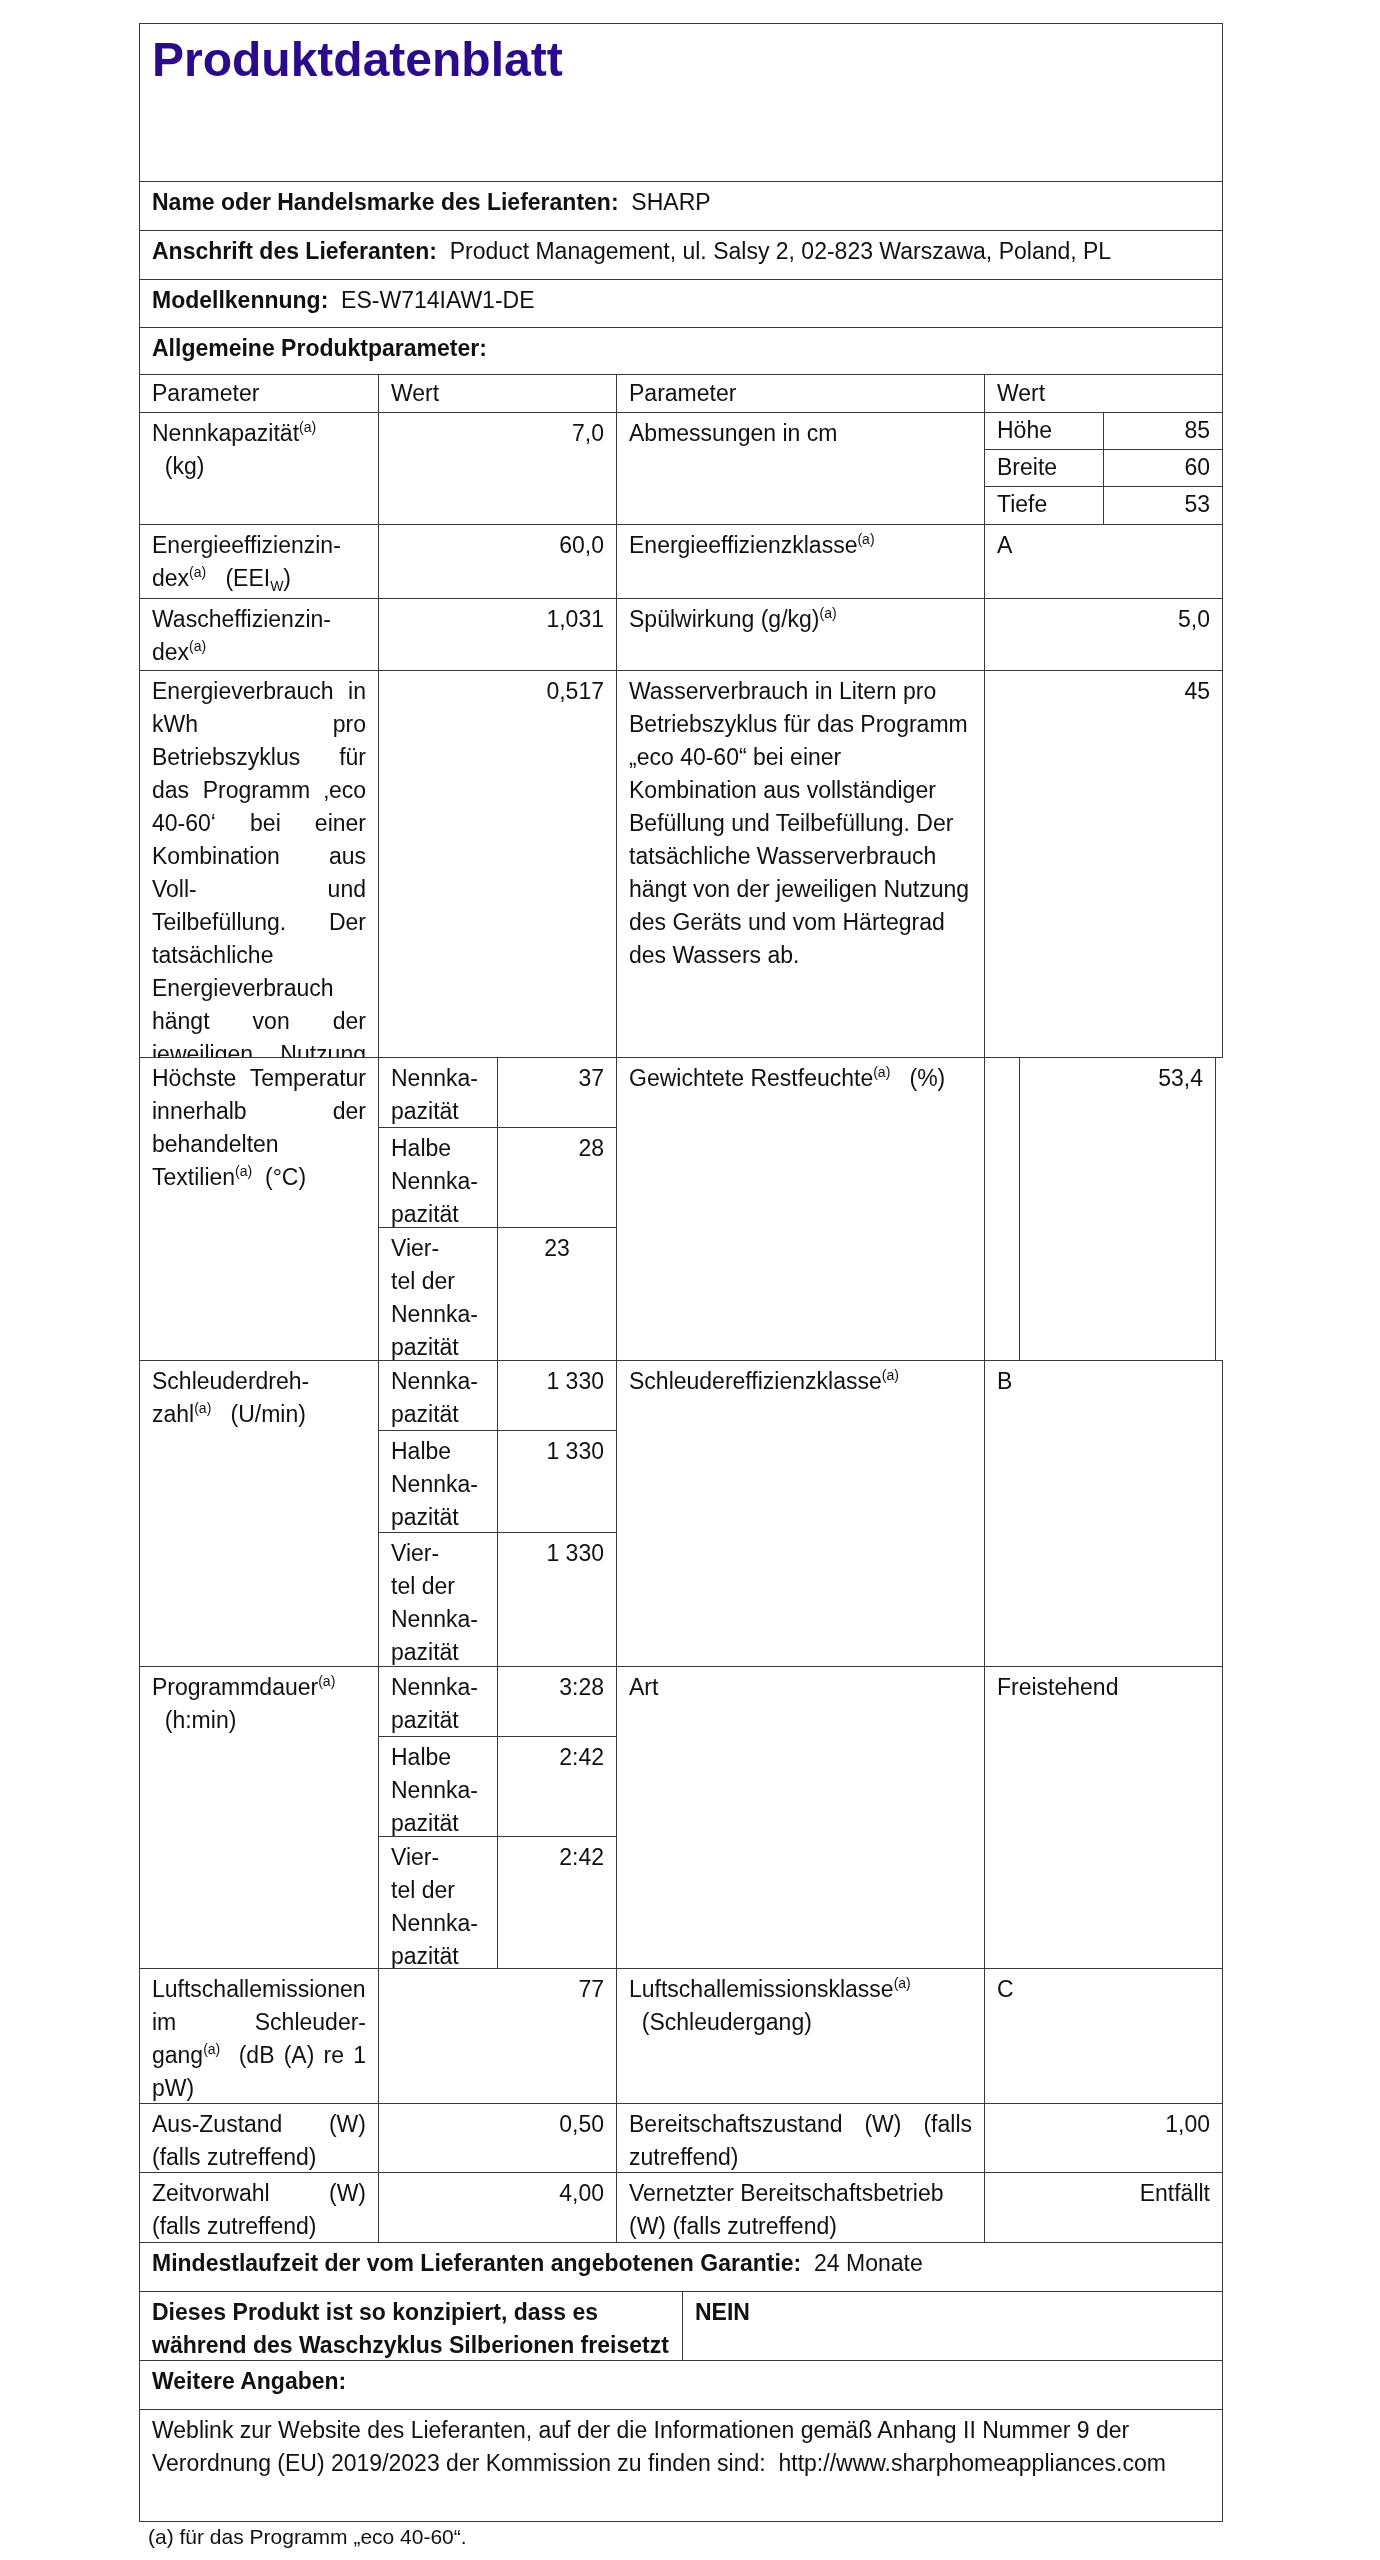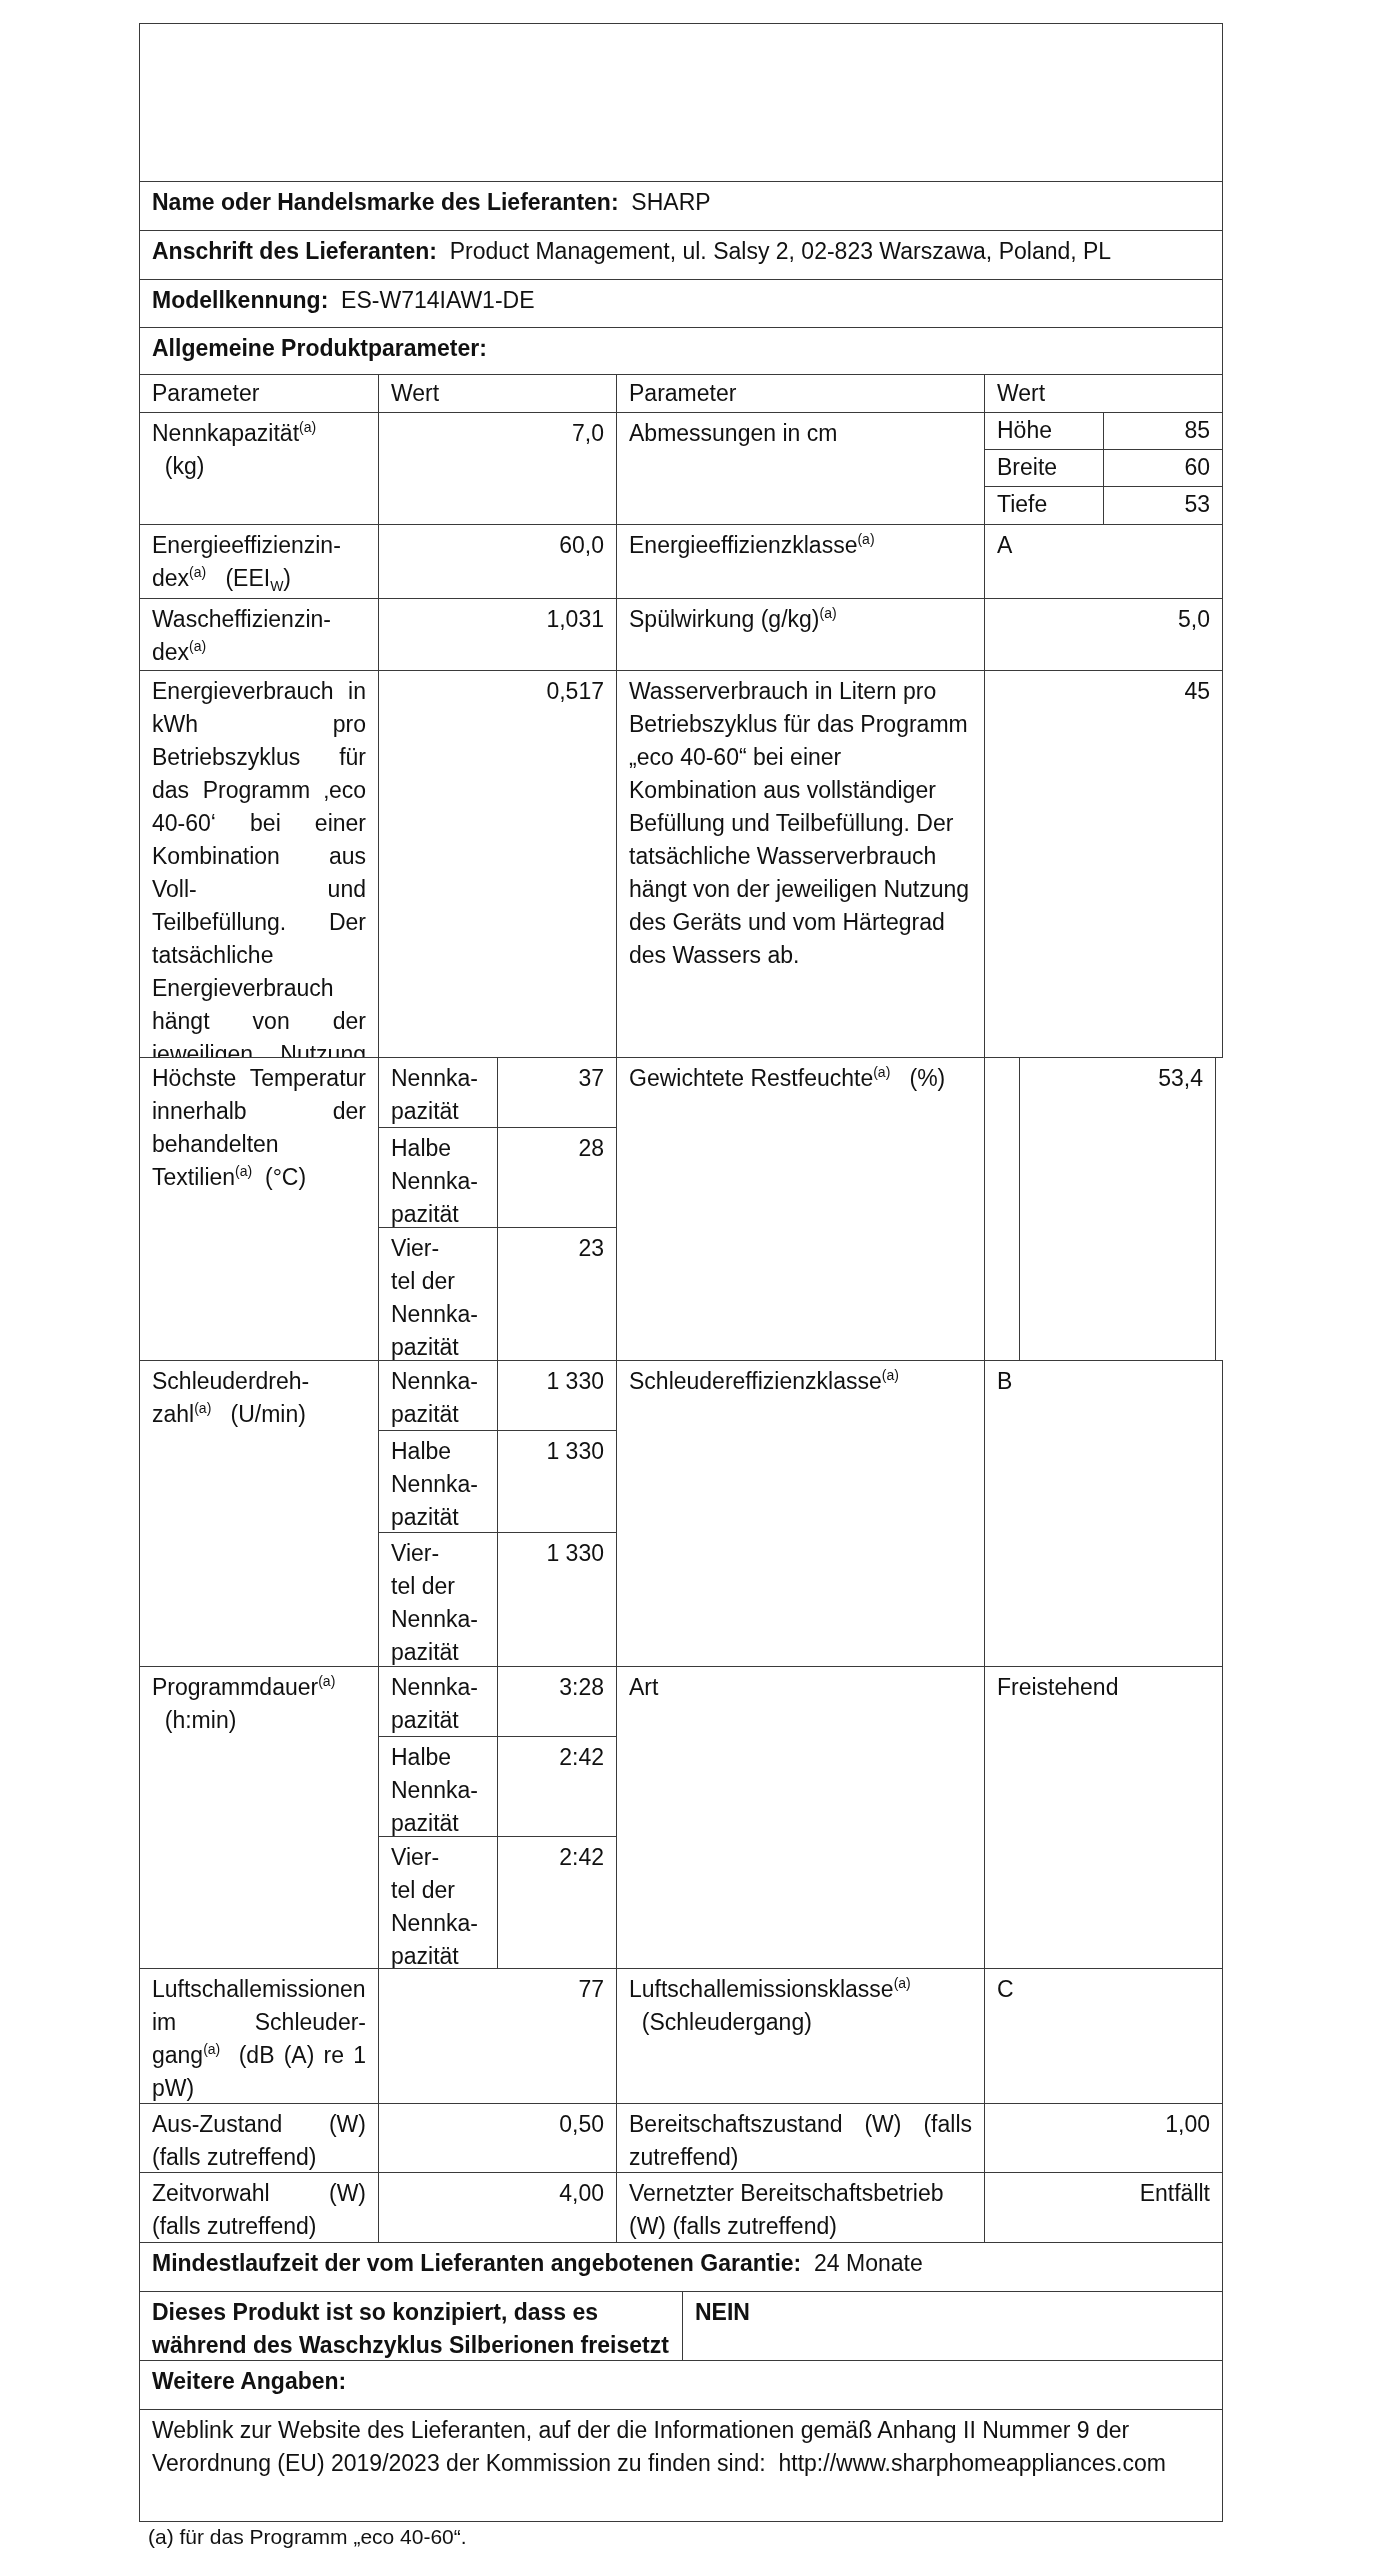--- a/index.html
+++ b/index.html
@@ -12,20 +12,21 @@
     .j { text-align: justify; hyphens: manual; }
     sup { font-size: 14px; line-height: 0; vertical-align: 9px; }
     sub { font-size: 14px; line-height: 0; vertical-align: -5px; }
     .title { font-size: 48px; line-height: 56px; font-weight: bold; color: #2b0a8c; }
     .foot { position: absolute; left: 148px; top: 2522px; font-size: 21px; line-height: 30px; }
   </style>
 </head>
 <body>
 
 <div class="c" style="left:139px;top:23px;width:1084px;height:159px;padding-top:8px;">
+  <div class="title">Produktdatenblatt</div>
 </div>
 
 <div class="c" style="left:139px;top:181px;width:1084px;height:50px;">
   <span class="b">Name oder Handelsmarke des Lieferanten:</span>&nbsp;
   <span>SHARP</span>
 </div>
 <div class="c" style="left:139px;top:230px;width:1084px;height:50px;">
   <span class="b">Anschrift des Lieferanten:</span>&nbsp;
   <span>Product Management, ul. Salsy 2, 02-823 Warszawa, Poland, PL</span>
 </div>
@@ -86,21 +87,21 @@
 pazität</div>
 <div class="c r" style="left:497px;top:1057px;width:120px;height:71px;">37</div>
 <div class="c" style="left:378px;top:1127px;width:120px;height:101px;white-space:pre-line;">Halbe
 Nennka-
 pazität</div>
 <div class="c r" style="left:497px;top:1127px;width:120px;height:101px;">28</div>
 <div class="c" style="left:378px;top:1227px;width:120px;height:134px;white-space:pre-line;">Vier-
 tel der
 Nennka-
 pazität</div>
-<div class="c r" style="left:497px;top:1227px;width:120px;height:134px;">23</div>
+<div class="c r" style="left:497px;top:1227px;width:120px;height:134px;text-align:center;">23</div>
 <div class="c" style="left:616px;top:1057px;width:369px;height:304px;">
   <span>Gewichtete Restfeuchte</span><sup>(a)</sup>&nbsp;&nbsp;&nbsp;<span>(%)</span>
 </div>
 <div class="c r" style="left:984px;top:1057px;width:197px;height:304px;margin-left:35px;">53,4</div>
 
 <div class="c" style="left:139px;top:1360px;width:240px;height:307px;">
   <span>Schleuderdreh-</span><br>
   <span>zahl</span><sup>(a)</sup>&nbsp;&nbsp;&nbsp;<span>(U/min)</span>
 </div>
 <div class="c" style="left:378px;top:1360px;width:120px;height:71px;white-space:pre-line;">Nennka-

